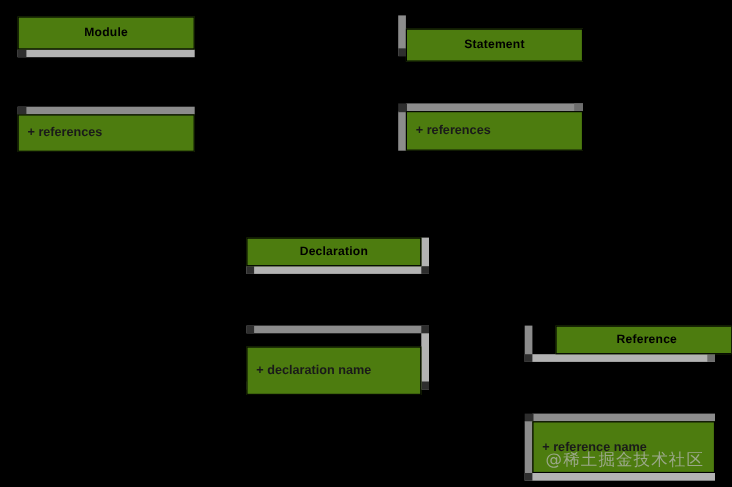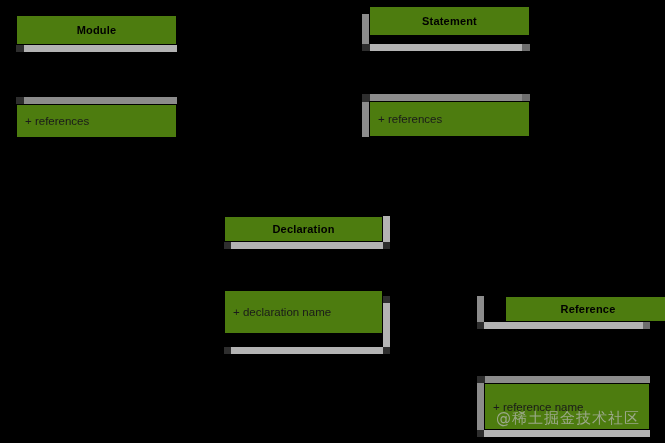--- a/index.html
+++ b/index.html
@@ -44,21 +44,21 @@
 
   .panel-attr {
     display: flex;
     align-items: center;
     justify-content: flex-start;
     width: 100%;
     height: 100%;
     padding-left: 8px;
     box-sizing: border-box;
     font-size: 11.5px;
-    font-weight: normal;
+    font-weight: bold;
     color: #1a1a1a;
   }
 
   
   .band {
     position: absolute;
     background: #b3b3b3;
   }
   .band.dark {
     background: #8c8c8c;
@@ -104,21 +104,21 @@
   </div>
 
   <div class="node">
 
     <div class="band dark" style="left:362px; top:14px; width:7px; height:30px;"></div>
 
     <div class="band" style="left:362px; top:44px; width:168px; height:7px;"></div>
     <div class="corner" style="left:362px; top:44px; width:8px; height:7px;"></div>
     <div class="corner mid" style="left:522px; top:44px; width:8px; height:7px;"></div>
 
-    <div class="panel" style="left:369px; top:6px; width:161px; height:30px;">
+    <div class="panel" style="left:369px; top:26px; width:161px; height:30px;">
       <div class="panel-title">Statement</div>
     </div>
 
     <div class="band dark" style="left:369px; top:94px; width:161px; height:7px;"></div>
     <div class="corner mid" style="left:522px; top:94px; width:8px; height:7px;"></div>
     <div class="band dark" style="left:362px; top:101px; width:7px; height:36px;"></div>
     <div class="corner" style="left:362px; top:94px; width:8px; height:8px;"></div>
 
     <div class="panel" style="left:369px; top:101px; width:161px; height:36px;">
       <div class="panel-attr">+ references</div>
@@ -138,21 +138,21 @@
     </div>
 
     <div class="band dark" style="left:224px; top:296px; width:166px; height:7px;"></div>
     <div class="corner" style="left:224px; top:296px; width:7px; height:7px;"></div>
     <div class="corner" style="left:383px; top:296px; width:7px; height:7px;"></div>
     <div class="band" style="left:383px; top:303px; width:7px; height:44px;"></div>
     <div class="band" style="left:224px; top:347px; width:166px; height:7px;"></div>
     <div class="corner" style="left:224px; top:347px; width:7px; height:7px;"></div>
     <div class="corner" style="left:383px; top:347px; width:7px; height:7px;"></div>
 
-    <div class="panel" style="left:224px; top:290px; width:159px; height:44px;">
+    <div class="panel" style="left:224px; top:315px; width:159px; height:44px;">
       <div class="panel-attr">+ declaration name</div>
     </div>
   </div>
 
   <div class="node">
 
     <div class="band dark" style="left:477px; top:296px; width:7px; height:26px;"></div>
 
     <div class="band" style="left:477px; top:322px; width:173px; height:7px;"></div>
     <div class="corner" style="left:477px; top:322px; width:7px; height:7px;"></div>

